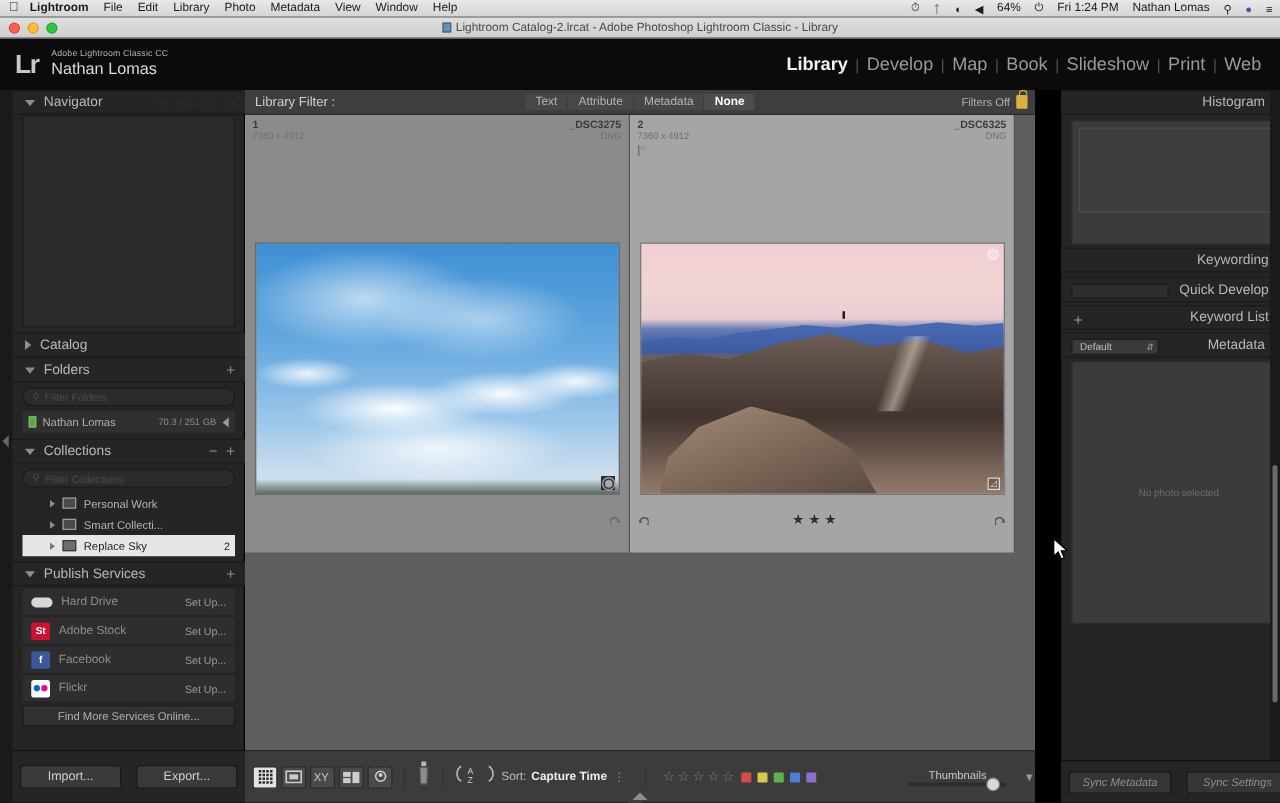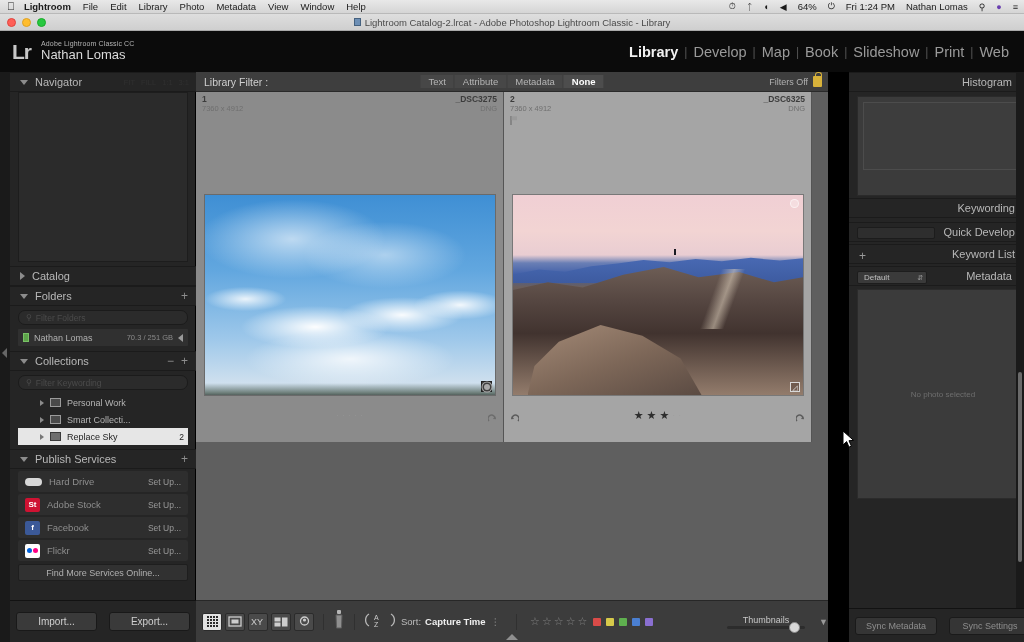--- a/index.html
+++ b/index.html
@@ -222,21 +222,21 @@
   .qd-left { position:absolute; left:8px; top:4px; width:78px; height:12px; background:#2e2e2e; border:1px solid #1c1c1c; border-radius:2px;}
   .kl-plus { position:absolute; left:10px; top:4px; color:#9a9a9a; font-size:12px; }
   .md-select { position:absolute; left:8px; top:4px; width:70px; height:13px; background:#3a3a3a; border:1px solid #1d1d1d;
       border-radius:2px; font-size:8px; color:#c0c0c0; display:flex;align-items:center; padding-left:6px;}
   .md-select .spin { margin-left:auto; margin-right:3px; font-size:7px; color:#9a9a9a;}
   .md-area { margin:3px 8px; height:210px; background:#3b3b3b; border:1px solid #2b2b2b;
       display:flex;align-items:center;justify-content:center; color:#6e6e6e; font-size:8px; }
   .rp-bottom { position:absolute; left:0; bottom:0; width:188px; height:34px; background:#252525; border-top:1px solid #121212;
       display:flex; align-items:center; justify-content:space-around;}
   .btn-sync { width:82px; height:18px; background:#353535; border:1px solid #1a1a1a; border-radius:3px;
-      color:#8e8e8e; font-size:9px; display:flex;align-items:center;justify-content:center;}
+      color:#8e8e8e; font-size:9px; display:flex;align-items:center;justify-content:center;font-style:italic;}
 
   
   .toolbar { position:absolute; left:196px; bottom:0; width:632px; height:42px; background:#3c3c3c;
       border-top:1px solid #272727; display:flex; align-items:center; }
   .tb-group { display:flex; align-items:center; gap:3px; margin-left:6px;}
   .tb-btn { width:20px;height:18px; background:#4a4a4a; border:1px solid #2b2b2b; border-radius:2px;
       display:flex;align-items:center;justify-content:center;}
   .tb-btn.on { background:#e2e2e2; }
   .gridicon { display:grid; grid-template-columns:repeat(4,2px); grid-template-rows:repeat(4,2px); gap:1px;}
   .gridicon i { background:#2a2a2a; display:block;}
@@ -371,21 +371,21 @@
         <div class="panel-head" style="margin-top:5px;">
           <span class="tri tri-down"></span>
           <span>Collections</span>
           <span class="ph-right">
             <span>−</span>
             <span>+</span>
           </span>
         </div>
         <div class="filter-box">
           <span class="mag">⚲</span>
-          <span>Filter Keywording</span>
+          <span>Filter Collections</span>
         </div>
         <div class="coll-row">
           <span class="ctri"></span>
           <span class="coll-ico"></span>
           <span>Personal Work</span>
           <span class="cnt"></span>
         </div>
         <div class="coll-row">
           <span class="ctri"></span>
           <span class="coll-ico"></span>

